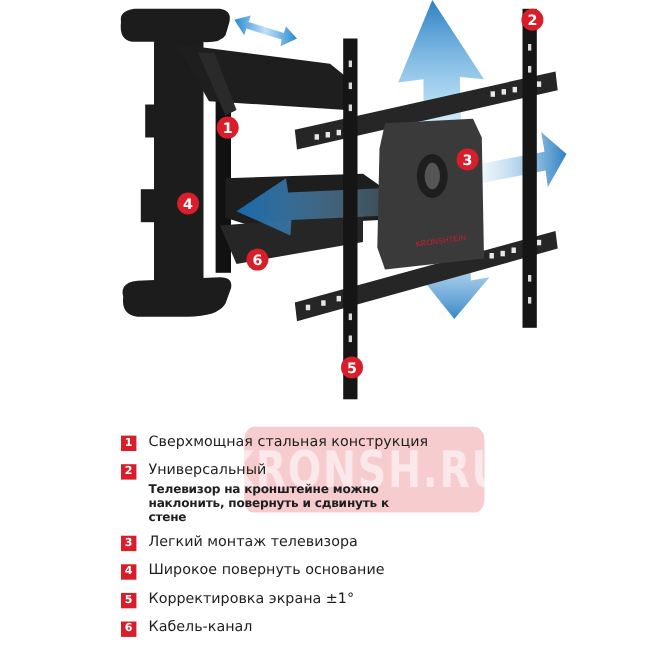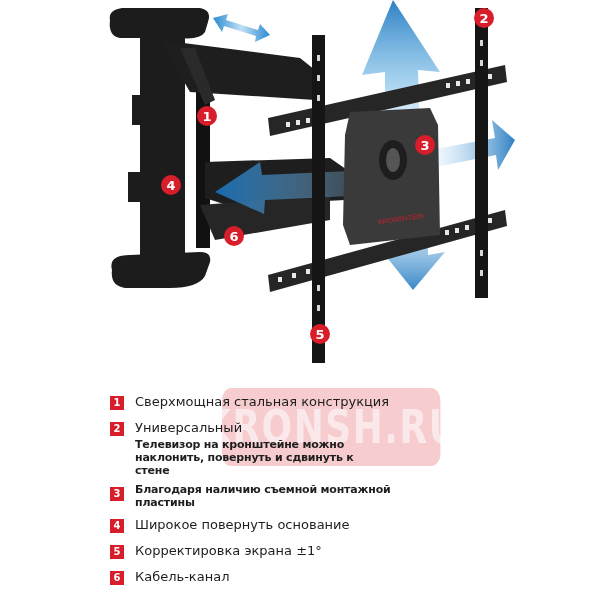--- a/index.html
+++ b/index.html
@@ -153,21 +153,21 @@
     <span class="num">1</span>
     <span class="title">Сверхмощная стальная конструкция</span>
   </li>
   <li class="feature">
     <span class="num">2</span>
     <span class="title">Универсальный</span>
     <span class="desc" style="width:240px">Телевизор на кронштейне можно наклонить, повернуть и сдвинуть к стене</span>
   </li>
   <li class="feature">
     <span class="num">3</span>
-    <span class="desc" style="width:290px">Благодаря наличию съемной монтажной пластины</span>
+    <span class="title">Легкий монтаж телевизора</span>
   </li>
   <li class="feature">
     <span class="num">4</span>
     <span class="title">Широкое повернуть основание</span>
   </li>
   <li class="feature">
     <span class="num">5</span>
     <span class="title">Корректировка экрана ±1°</span>
   </li>
   <li class="feature">

